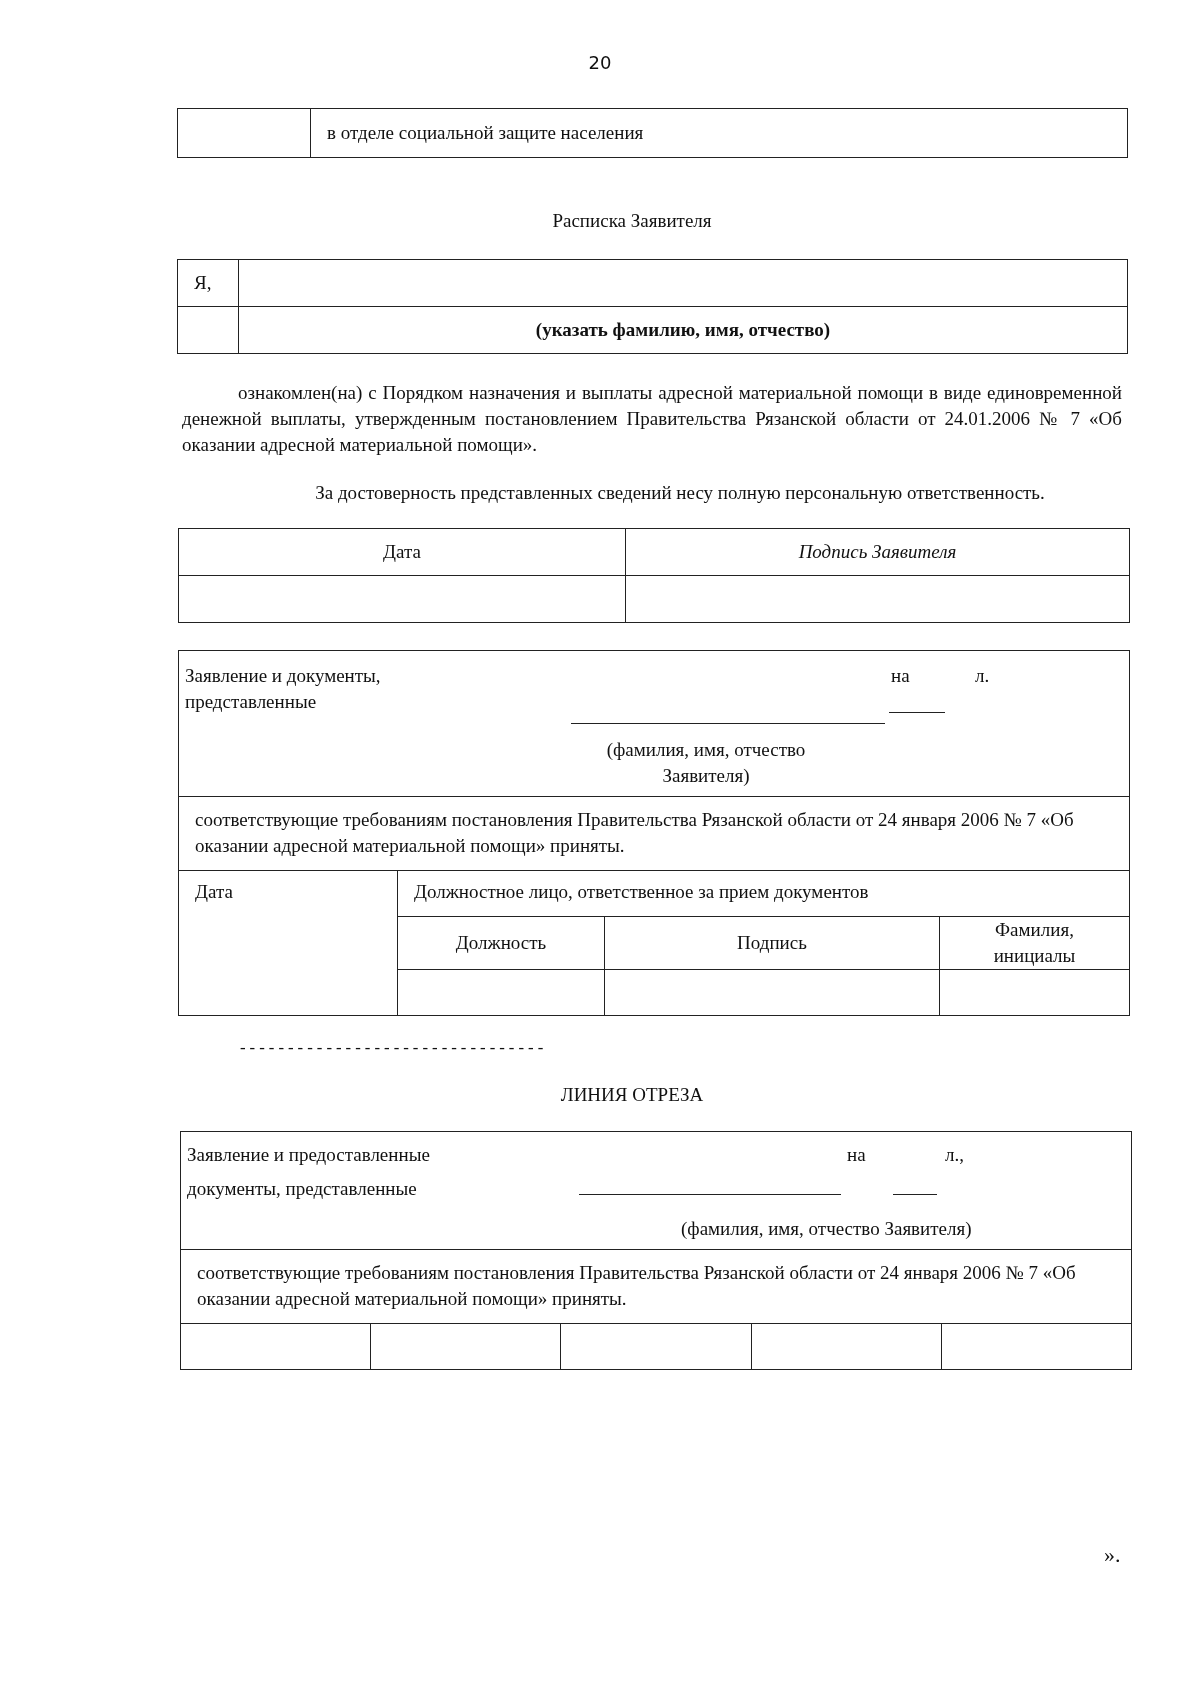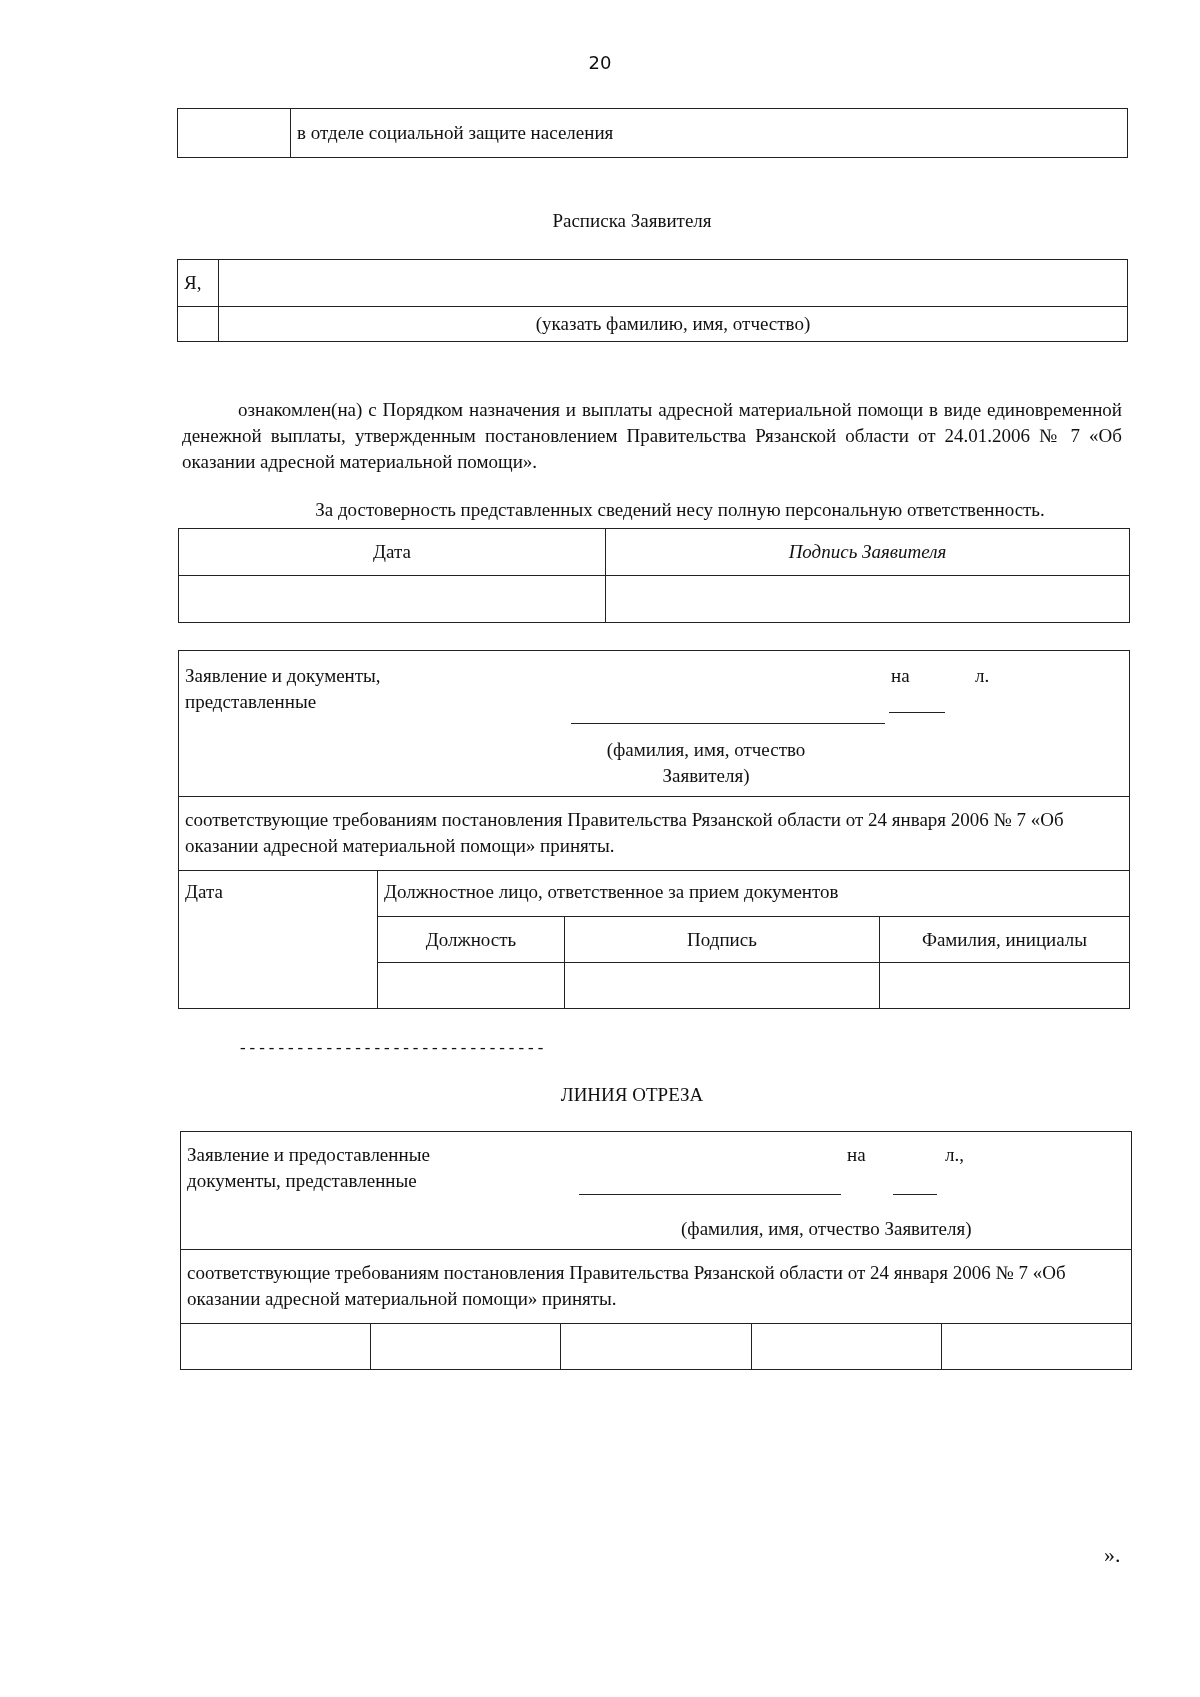--- a/index.html
+++ b/index.html
@@ -3,25 +3,25 @@
   <meta charset="utf-8">
   <style>
     html, body { margin: 0; padding: 0; background: #ffffff; }
     body {
       width: 1200px; height: 1697px; position: relative; overflow: hidden;
       font-family: "Liberation Serif", serif; color: #111; font-size: 19px;
     }
     .abs { position: absolute; }
     .page-num { top: 52px; left: 0; width: 1200px; text-align: center; font-family: "DejaVu Sans", sans-serif; font-size: 18px; }
     table { border-collapse: collapse; position: absolute; }
-    td { border: 1.5px solid #222; padding: 0 6px; vertical-align: top; font-size: 19px; line-height: 26px; }
+    td { border: 1.5px solid #222; padding: 0 16px; vertical-align: top; font-size: 19px; line-height: 26px; }
     .center { text-align: center; }
     .title { left: 12px; width: 1200px; text-align: center; font-size: 19px; padding-left: 20px; }
     .para { left: 182px; width: 940px; font-size: 19px; line-height: 26px; text-align: justify; }
-    .indent { text-indent: 56px; margin-top: 17px; }
+    .indent { text-indent: 56px; }
     .uline { position: absolute; border-bottom: 1.5px solid #222; height: 0; }
     .dash { left: 238px; top: 1040px; font-size: 16px; letter-spacing: 0px; font-family: "Liberation Mono", monospace; }
     .closing { left: 1104px; top: 1542px; font-size: 22px; }
   </style>
 </head>
 <body>
 
 <div class="abs page-num">20</div>
 
 <table style="left:177px; top:108px; width:951px; height:50px;">
@@ -34,21 +34,21 @@
   </table>
 
 <div class="abs title" style="top:210px;">Расписка Заявителя</div>
 
 <table style="left:177px; top:259px; width:951px;">
   <tbody>
       <tr style="height:47px;">
     <td style="width:28px; vertical-align:middle;">Я,</td>
     <td></td>
   </tr>
-  <tr style="height:35px;">
+  <tr style="height:47px;font-weight:bold;">
     <td></td>
     <td class="center" style="vertical-align:middle;">(указать фамилию, имя, отчество)</td>
   </tr>
 </tbody>
   </table>
 
 <div class="abs para indent" style="top:380px;">ознакомлен(на) с Порядком назначения и выплаты адресной материальной помощи в виде единовременной денежной выплаты, утвержденным постановлением Правительства Рязанской области от 24.01.2006 № 7 «Об оказании адресной материальной помощи».</div>
 <div class="abs para indent" style="top:480px; text-align:center;">За достоверность представленных сведений несу полную персональную ответственность.</div>
 
 <table style="left:178px; top:528px; width:952px;">
@@ -98,21 +98,21 @@
   </table>
 
 <div class="abs dash">--------------------------------</div>
 <div class="abs title" style="top:1084px;">ЛИНИЯ ОТРЕЗА</div>
 
 <table style="left:180px; top:1131px; width:952px;">
   <tbody>
   <tr style="height:118px;">
     <td colspan="5" style="position:relative; padding:0;">
       <div class="abs" style="left:6px; top:10px;">Заявление и предоставленные</div>
-      <div class="abs" style="left:6px; top:36px;">документы, представленные</div>
+      <div class="abs" style="left:6px; top:44px;">документы, представленные</div>
       <div class="abs" style="left:666px; top:10px;">на</div>
       <div class="abs" style="left:764px; top:10px;">л.,</div>
       <div class="uline" style="left:398px; top:62px; width:262px;"></div>
       <div class="uline" style="left:712px; top:62px; width:44px;"></div>
       <div class="abs" style="left:500px; top:84px;">(фамилия, имя, отчество Заявителя)</div>
     </td>
   </tr>
   <tr style="height:74px;">
     <td colspan="5" style="padding-top:10px;">соответствующие требованиям постановления Правительства Рязанской области от 24 января 2006 № 7 «Об оказании адресной материальной помощи» приняты.</td>
   </tr>

